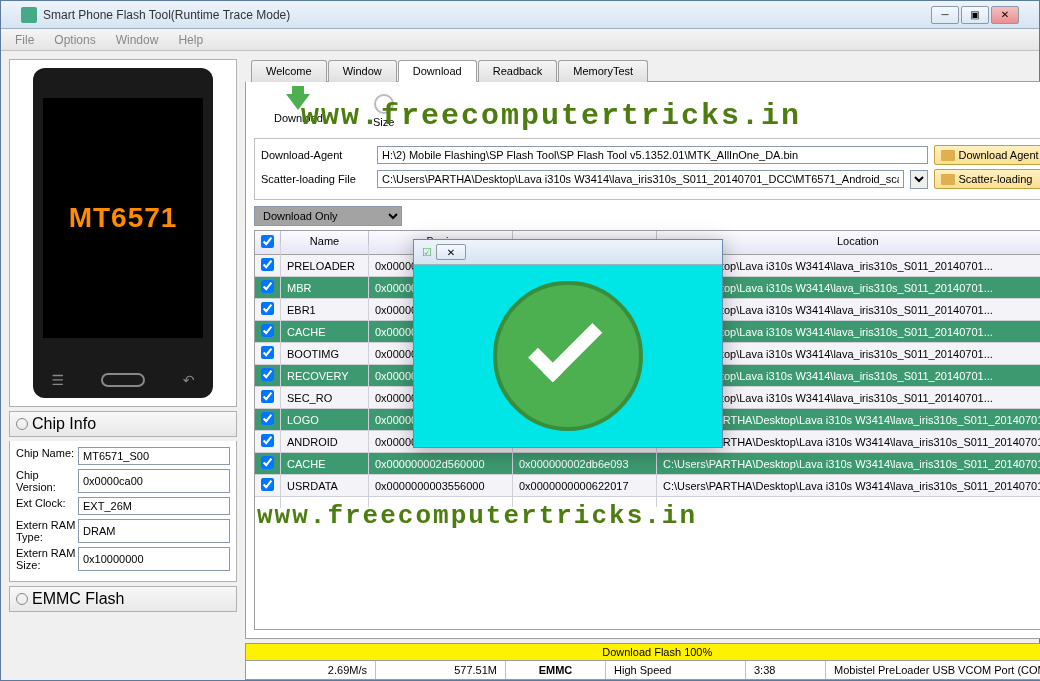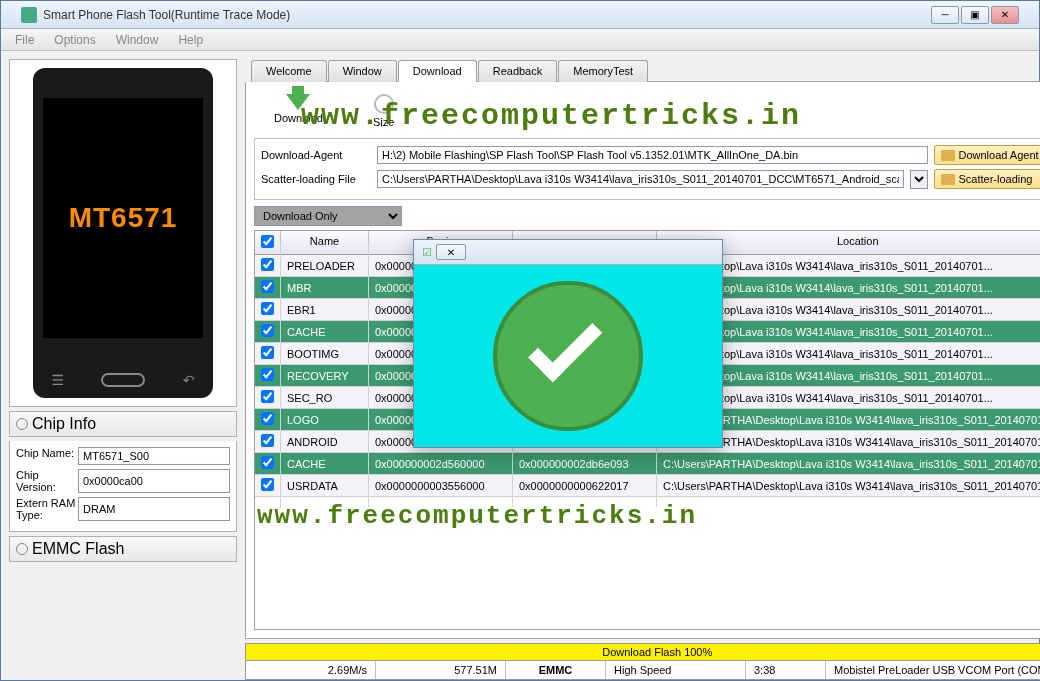--- a/index.html
+++ b/index.html
@@ -126,22 +126,30 @@
       <div class="chip-info">
         <div class="chip-row">
             <label>Chip Name:</label>
             <input readonly="" value="MT6571_S00" style="">
           </div>
         <div class="chip-row">
             <label>Chip Version:</label>
             <input readonly="" value="0x0000ca00" style="">
           </div>
         <div class="chip-row">
+            <label>Ext Clock:</label>
+            <input readonly="" value="EXT_26M" style="">
+          </div>
+        <div class="chip-row">
             <label>Extern RAM Type:</label>
             <input readonly="" value="DRAM" style="">
+          </div>
+        <div class="chip-row">
+            <label>Extern RAM Size:</label>
+            <input readonly="" value="0x10000000" style="">
           </div>
       </div>
       <div class="section-hdr">
           <span class="gear-ico"></span>
           <span>EMMC Flash</span>
         </div>
     </div>
 
     <div class="right-panel">
       <div class="tabs">

